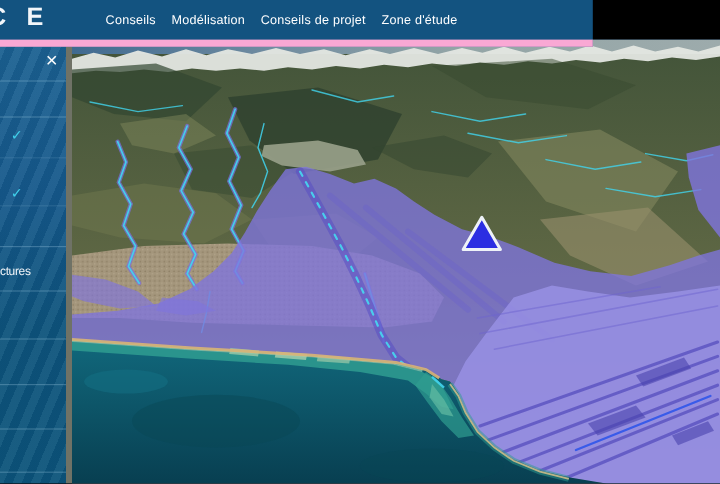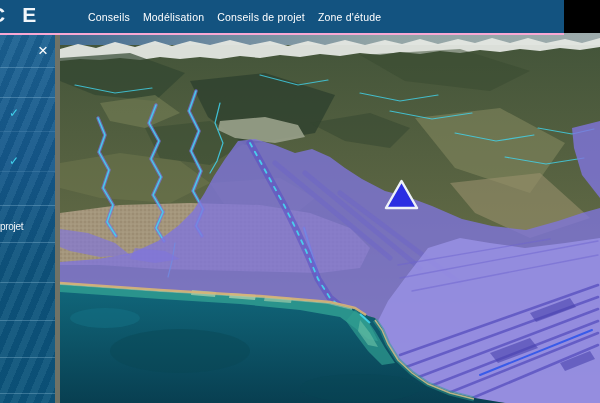--- a/index.html
+++ b/index.html
@@ -1,21 +1,21 @@
 <!DOCTYPE html>
 <html><head>
 <meta charset="utf-8">
 <style>
   html,body{margin:0;padding:0;background:#000;}
   .app{position:relative;width:600px;height:403px;overflow:hidden;
        font-family:"Liberation Sans",sans-serif;}
 
   
-  .navbar{position:absolute;left:0;top:0;width:564px;height:33px;
-          background:#135380;border-bottom:2px solid #f9a8d4;overflow:hidden;z-index:30;}
+  .navbar{position:absolute;left:0;top:0;width:494px;height:33px;
+          background:#135380;border-bottom:6px solid #f9a8d4;overflow:hidden;z-index:30;}
   .logo{position:absolute;left:-10px;top:3px;color:#f2f6fa;font-size:21px;font-weight:bold;
         letter-spacing:17px;white-space:nowrap;}
   .nav-items{position:absolute;left:88px;top:0;height:33px;display:flex;gap:13px;
              align-items:center;}
   .nav-link{color:#ffffff;font-size:10.5px;letter-spacing:0.2px;white-space:nowrap;cursor:pointer;}
 
   
   .sidebar{position:absolute;left:0;top:33px;width:55px;height:370px;z-index:20;
            background:linear-gradient(180deg,#1c6292 0%,#16598b 35%,#0e547c 65%,#0c547a 100%);}
   .sidebar::before{content:"";position:absolute;inset:0;
@@ -190,18 +190,18 @@
     <div class="divider faint" style="top:138px"></div>
     <div class="divider" style="top:172px"></div>
     <div class="divider" style="top:209px"></div>
     <div class="divider" style="top:249px"></div>
     <div class="divider" style="top:287px"></div>
     <div class="divider" style="top:324px"></div>
     <div class="divider" style="top:360px"></div>
     <span class="check" style="top:74px">✓</span>
     <span class="check" style="top:122px">✓</span>
     <div>
-      <span class="truncated-label">projet</span>
+      <span class="truncated-label">ctures</span>
     </div>
   </div>
   <div class="panel-edge"></div>
 
 </div>
 
 </body></html>

